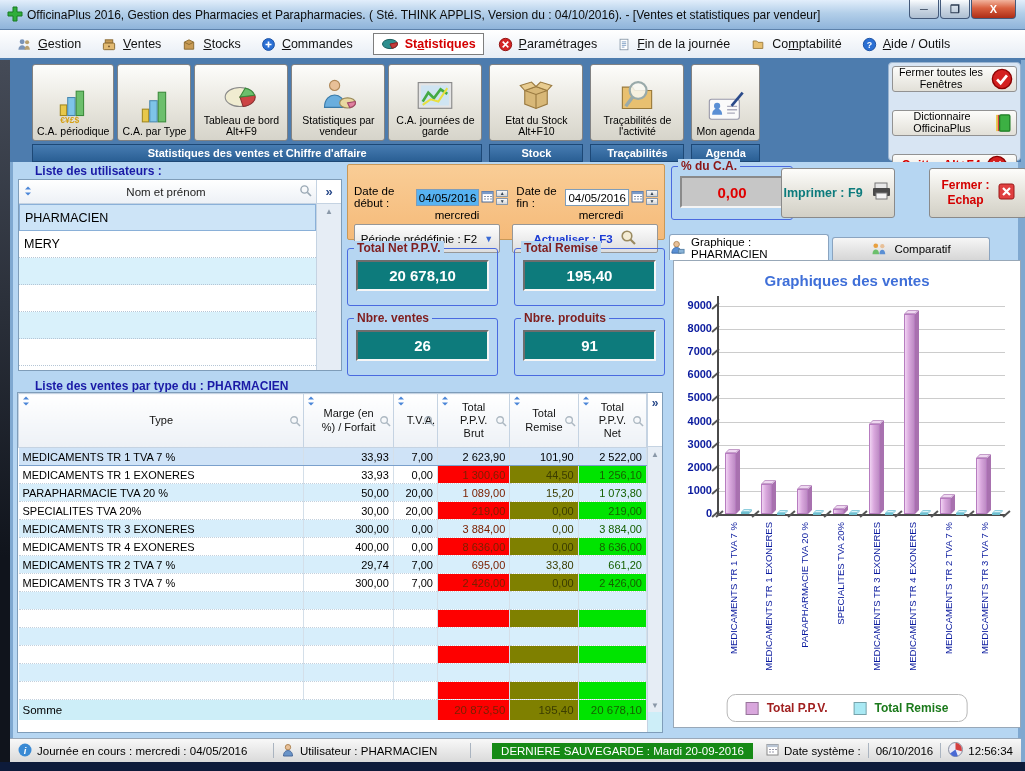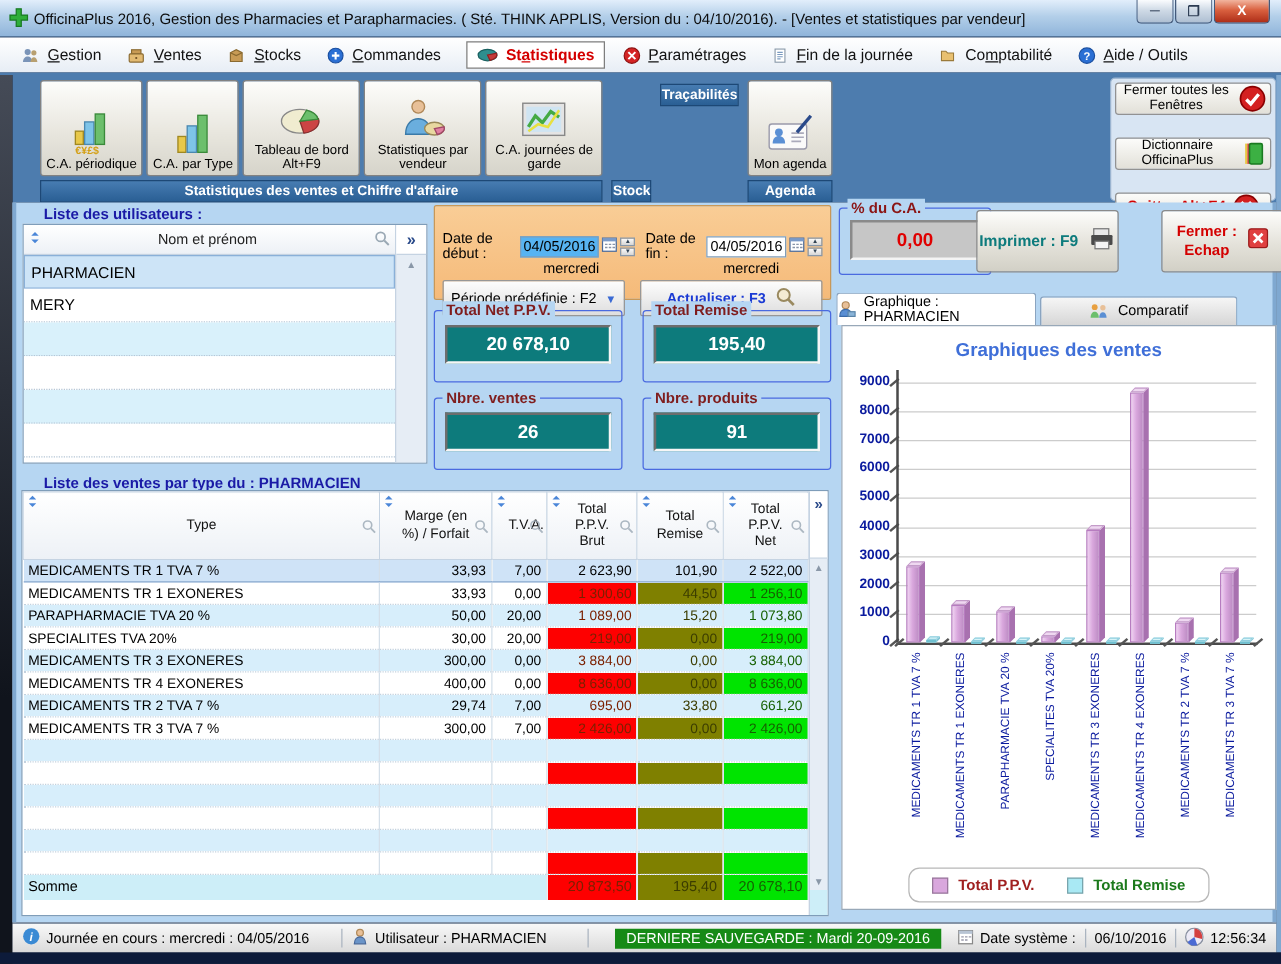--- a/index.html
+++ b/index.html
@@ -339,24 +339,48 @@
                   <polyline points="6,23 13,18 20,20 28,8" stroke="#e8e040" fill="none" stroke-width="1.8"></polyline>
                 </svg>
               </span>
               <span>C.A. journées de garde</span>
             </div>
           </div>
           <div class="tcaption">Statistiques des ventes et Chiffre d'affaire</div>
         </div>
         <div class="tgroup">
           <div class="tbtns">
+            <div class="tbtn">
+              <span style="display: inline-flex;">
+                <svg width="38" height="36" viewBox="0 0 32 32">
+                  <path d="M6 12 L16 8.5 L26 12 L26 24 L16 28 L6 24 Z" fill="#d8b878" stroke="#9a7a40"></path>
+                  <path d="M6 12 L16 15.5 L26 12" fill="none" stroke="#9a7a40"></path>
+                  <path d="M16 15.5 V28" stroke="#9a7a40"></path>
+                  <path d="M6 12 L2 7.5 L12 4.5 L16 8.5 Z" fill="#e8cc90" stroke="#9a7a40"></path>
+                  <path d="M26 12 L30 7.5 L20 4.5 L16 8.5 Z" fill="#e8cc90" stroke="#9a7a40"></path>
+                </svg>
+              </span>
+              <span>Etat du Stock Alt+F10</span>
+            </div>
           </div>
           <div class="tcaption">Stock</div>
         </div>
         <div class="tgroup">
+          <div class="tbtns">
+            <div class="tbtn">
+              <span style="display: inline-flex;">
+                <svg width="40" height="36" viewBox="0 0 34 32">
+                  <path d="M4 9 h9 l2 3 h15 v16 h-26 z" fill="#e8c070" stroke="#9a7a3a"></path>
+                  <circle cx="18" cy="12" r="7.5" fill="#f8f8f2" fill-opacity="0.85" stroke="#9aa" stroke-width="2"></circle>
+                  <line x1="13" y1="18" x2="7" y2="26" stroke="#9aa" stroke-width="3"></line>
+                </svg>
+              </span>
+              <span>Traçabilités de l'activité</span>
+            </div>
+          </div>
           <div class="tcaption">Traçabilités</div>
         </div>
         <div class="tgroup">
           <div class="tbtns">
             <div class="tbtn">
               <span style="display: inline-flex;">
                 <svg width="40" height="34" viewBox="0 0 36 30">
                   <rect x="3" y="8" width="27" height="18" rx="2" fill="#fafafa" stroke="#99a"></rect>
                   <circle cx="10" cy="14" r="2.8" fill="#5a8fd4"></circle>
                   <path d="M5.5 22 c0-3.8 2.2-5.4 4.5-5.4 s4.5 1.6 4.5 5.4 z" fill="#5a8fd4"></path>

